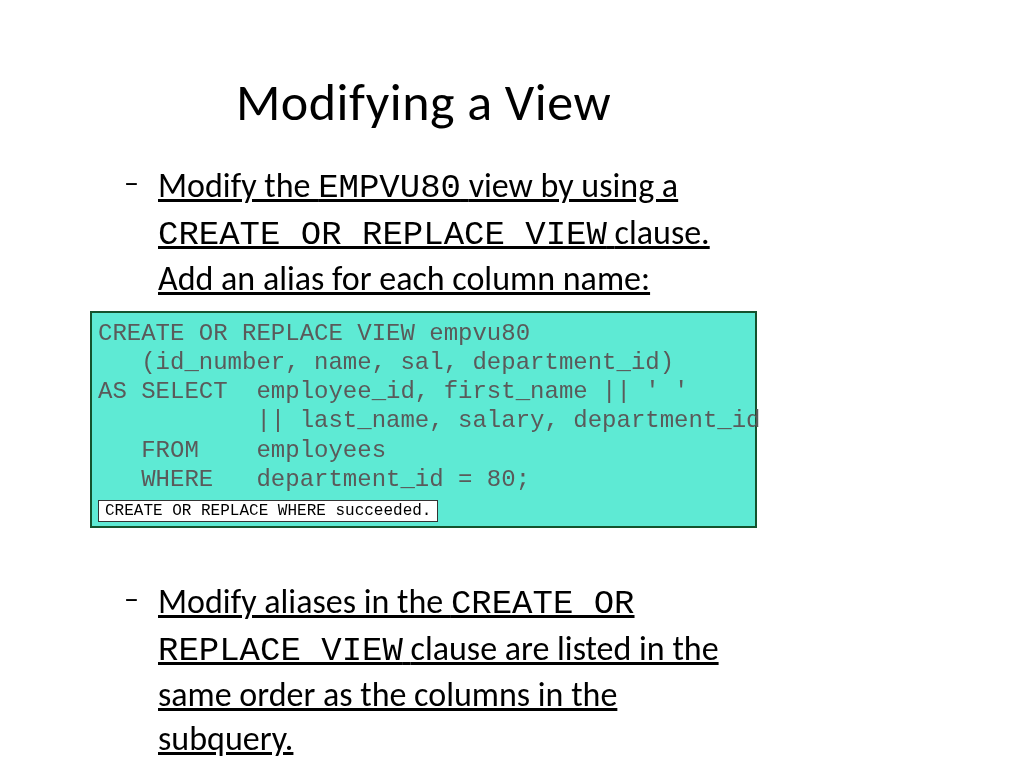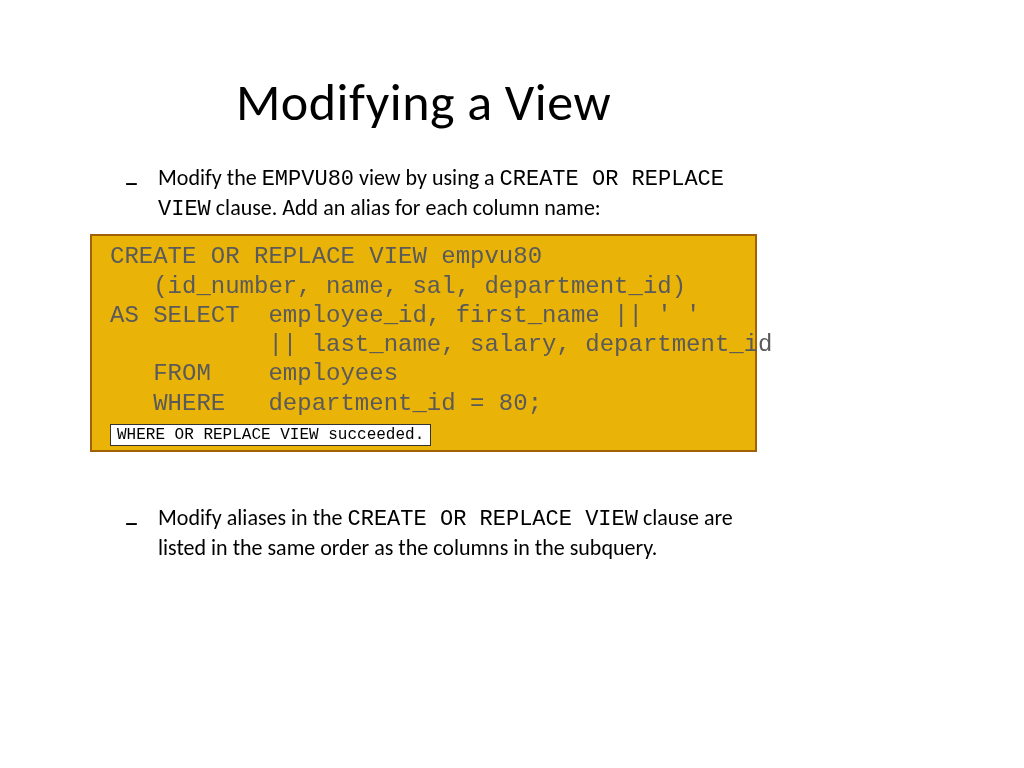--- a/index.html
+++ b/index.html
@@ -24,40 +24,41 @@
     margin: 0;
     padding-top: 70px;
     letter-spacing: 0.5px;
   }
   .body {
     padding: 30px 90px 0 90px;
   }
   .bullet {
     position: relative;
     padding-left: 68px;
-    font-size: 22px;
+    font-size: 34px;
     line-height: 1.28;
     margin-bottom: 10px;
+    text-decoration: underline;
   }
   .bullet::before {
     content: "–";
     position: absolute;
     left: 34px;
     top: 0;
     font-size: 30px;
   }
   .mono {
     font-family: "Courier New", Courier, monospace;
   }
   .codeblock {
     margin: 10px 90px 22px 90px;
-    border: 2px solid #a16207;
-    background: #eab308;
+    border: 2px solid #14532d;
+    background: #5eead4;
     box-sizing: border-box;
-    padding: 6px 6px 4px 18px;
+    padding: 6px 6px 4px 6px;
   }
   .codeblock pre {
     margin: 0;
     font-family: "Courier New", Courier, monospace;
     font-size: 24px;
     line-height: 1.22;
     color: #5a5a5a;
     white-space: pre;
   }
   .status-box {
@@ -87,21 +88,21 @@
     </div>
   </div>
 
   <div class="codeblock">
     <pre>CREATE OR REPLACE VIEW empvu80
    (id_number, name, sal, department_id)
 AS SELECT  employee_id, first_name || ' ' 
            || last_name, salary, department_id
    FROM    employees
    WHERE   department_id = 80;</pre>
-    <div class="status-box">WHERE OR REPLACE VIEW succeeded.</div>
+    <div class="status-box">CREATE OR REPLACE WHERE succeeded.</div>
   </div>
 
   <div class="body">
     <div class="bullet">
       <span>Modify aliases in the </span>
       <span class="mono">CREATE OR REPLACE VIEW</span>
       <span> clause are listed in the same order as the columns in the subquery.</span>
     </div>
   </div>
 

